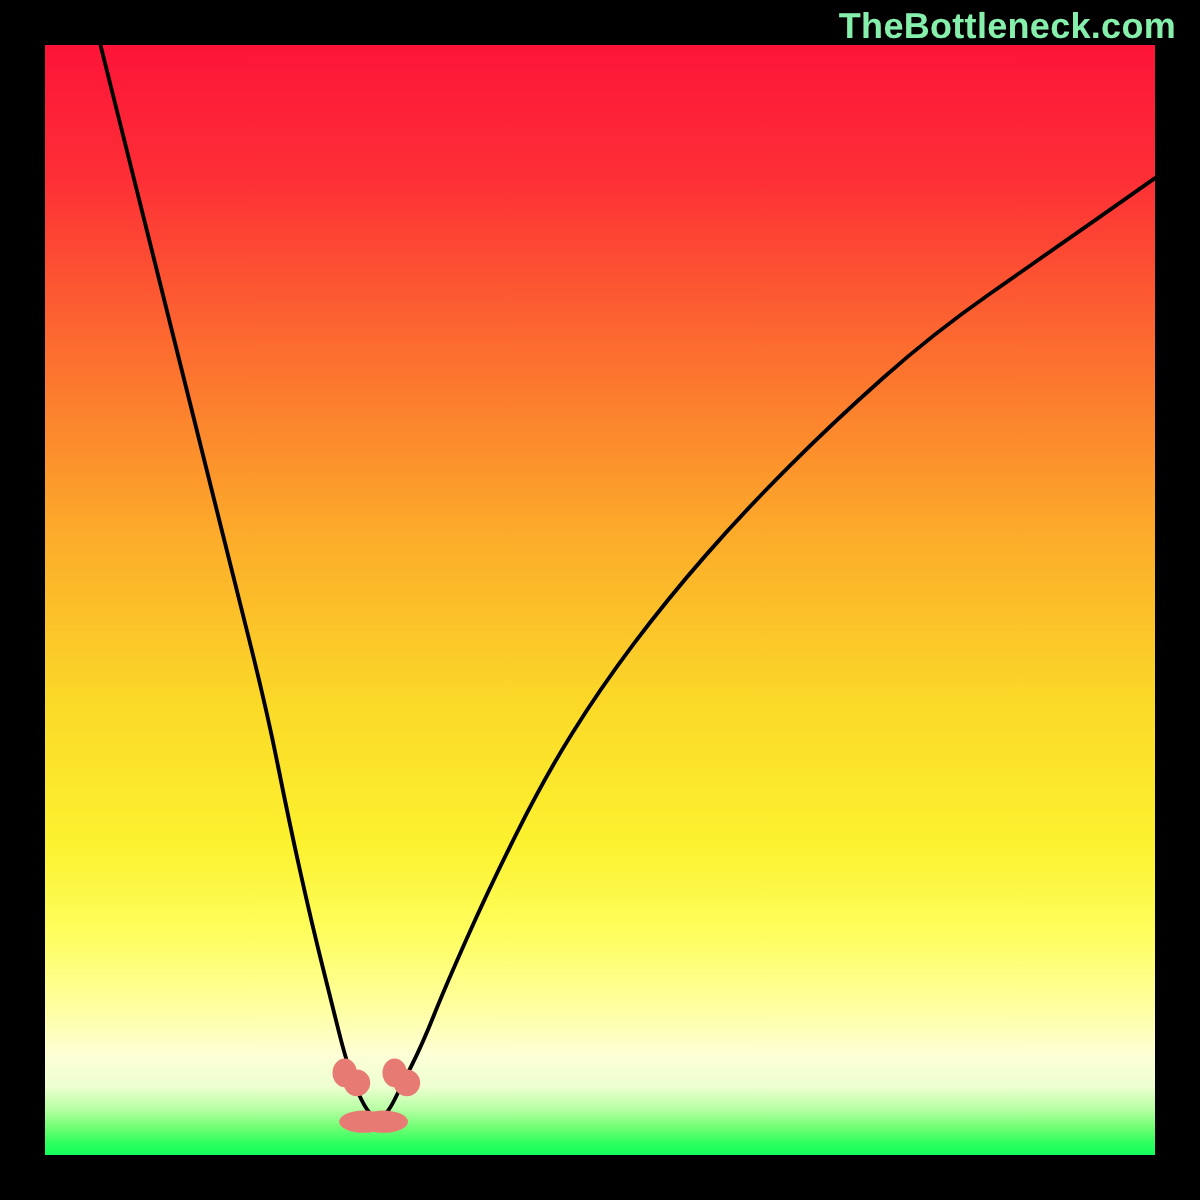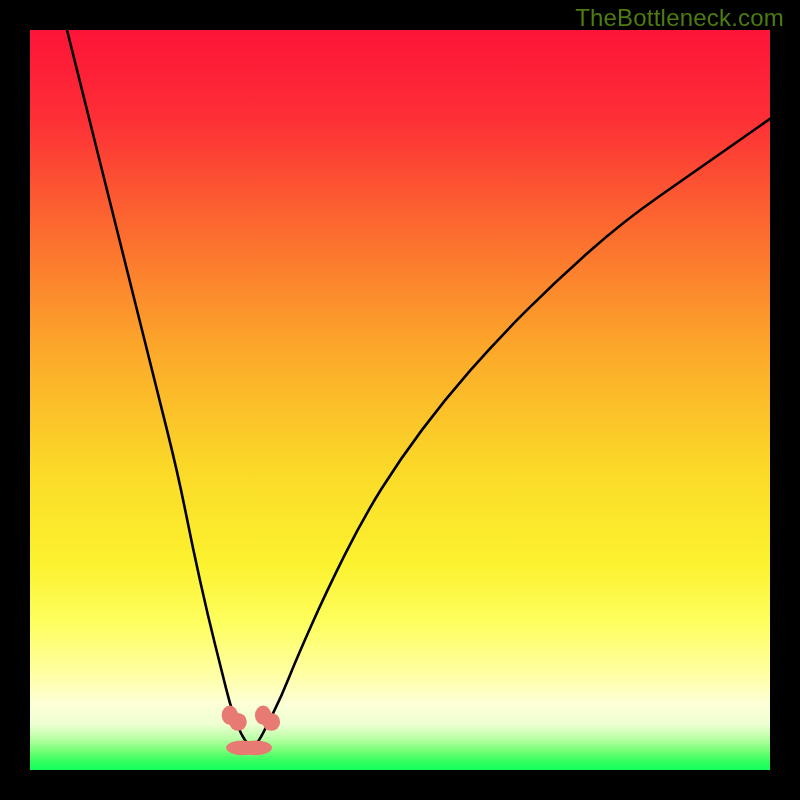--- a/index.html
+++ b/index.html
@@ -29,23 +29,23 @@
   .gradient {
     position: absolute;
     left: 0; top: 0;
     width: 100%;
     height: 100%;
   }
   .watermark {
     position: absolute;
     top: 4px;
     right: 16px;
-    color: #4d7c0f;
+    color: #86efac;
     font-size: 24px;
-    font-weight: 400;
+    font-weight: 700;
     letter-spacing: 0.2px;
     user-select: none;
   }
   svg.curve {
     position: absolute;
     left: 0; top: 0;
     width: 100%;
     height: 100%;
   }
   .marker {

